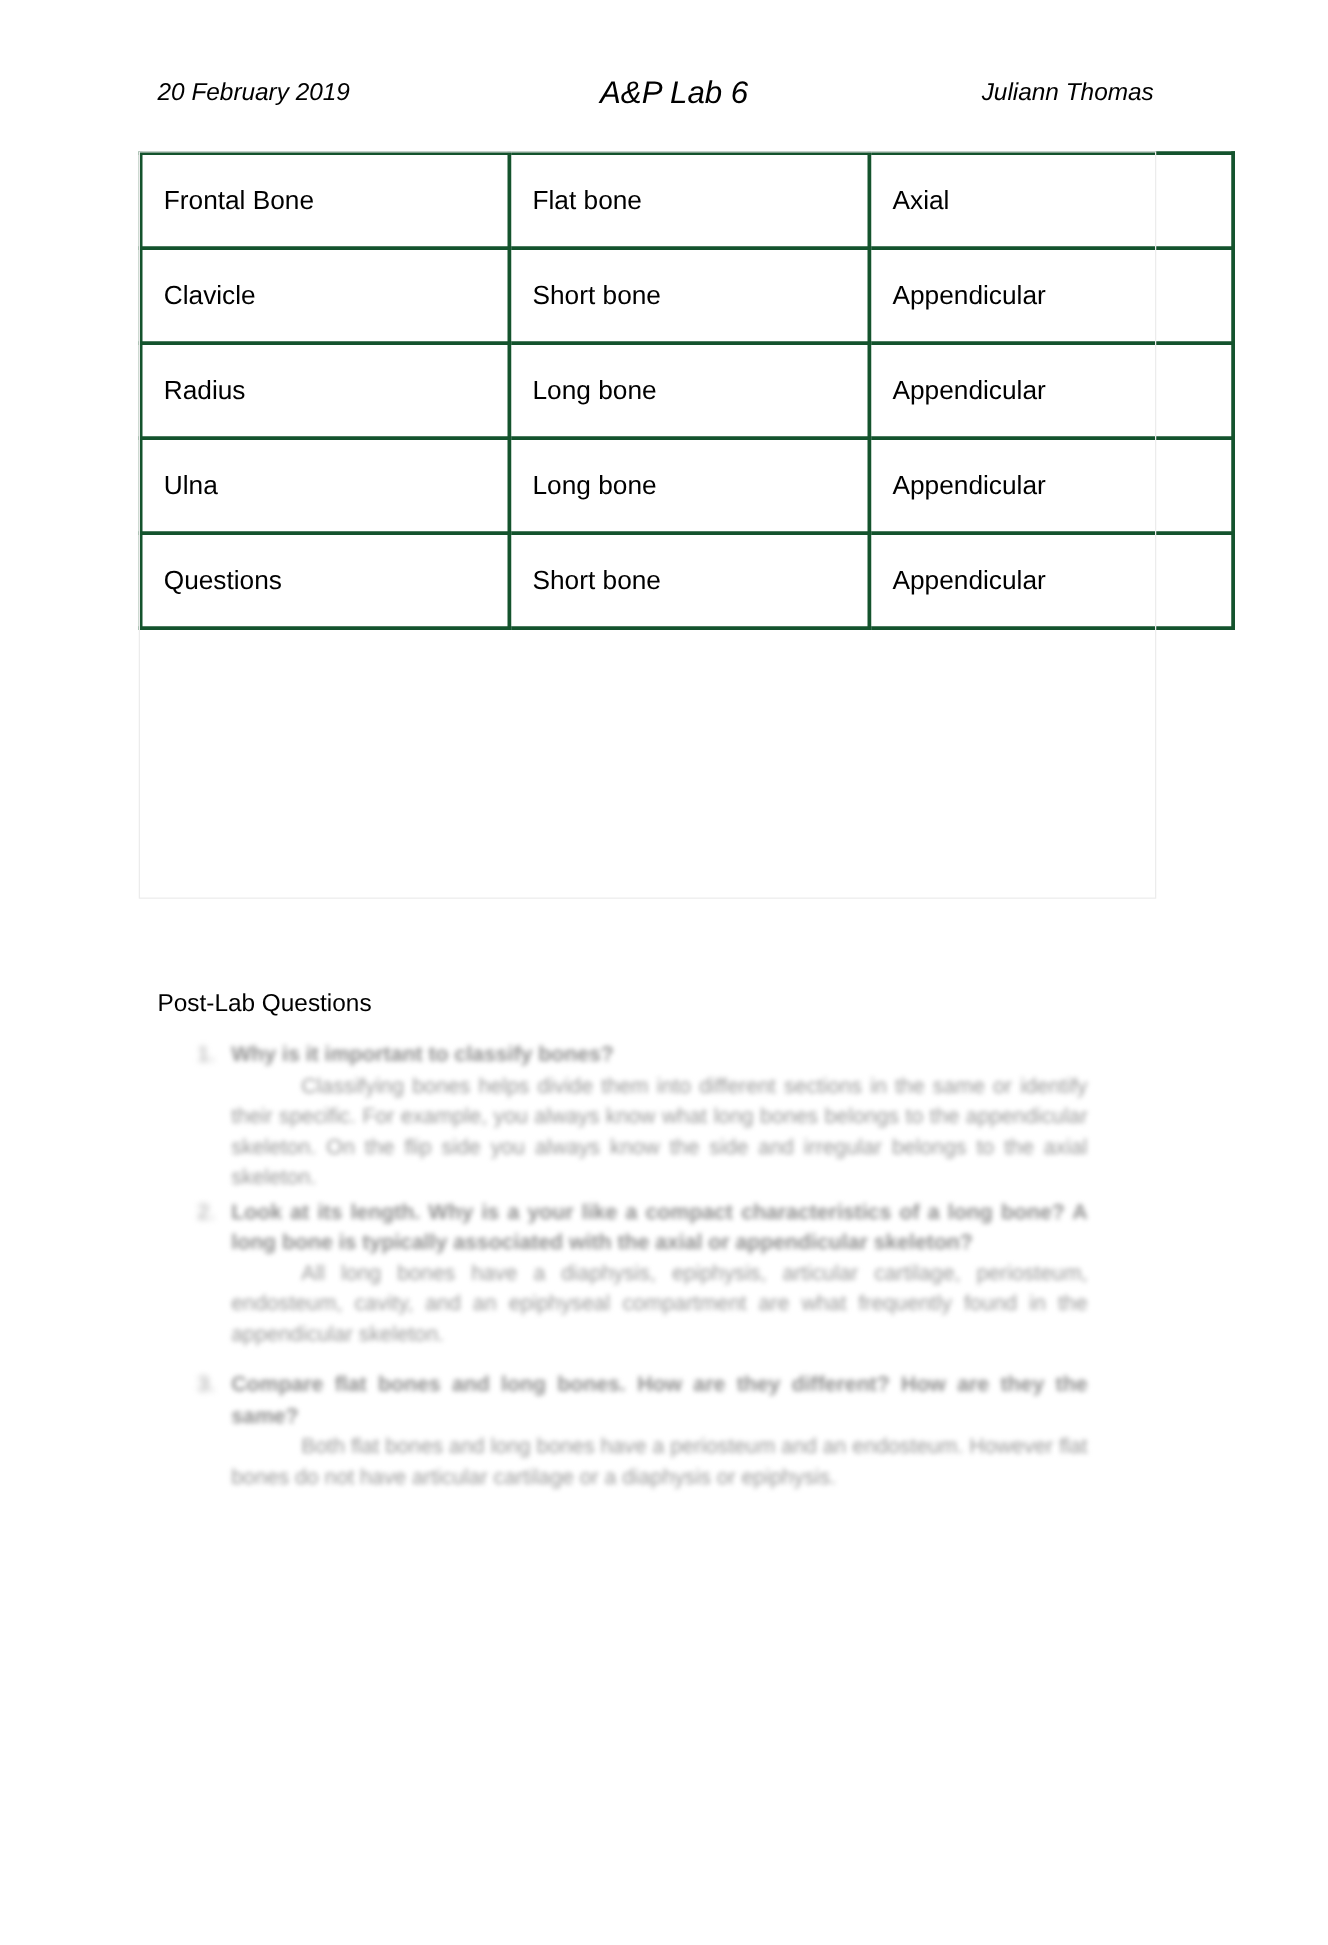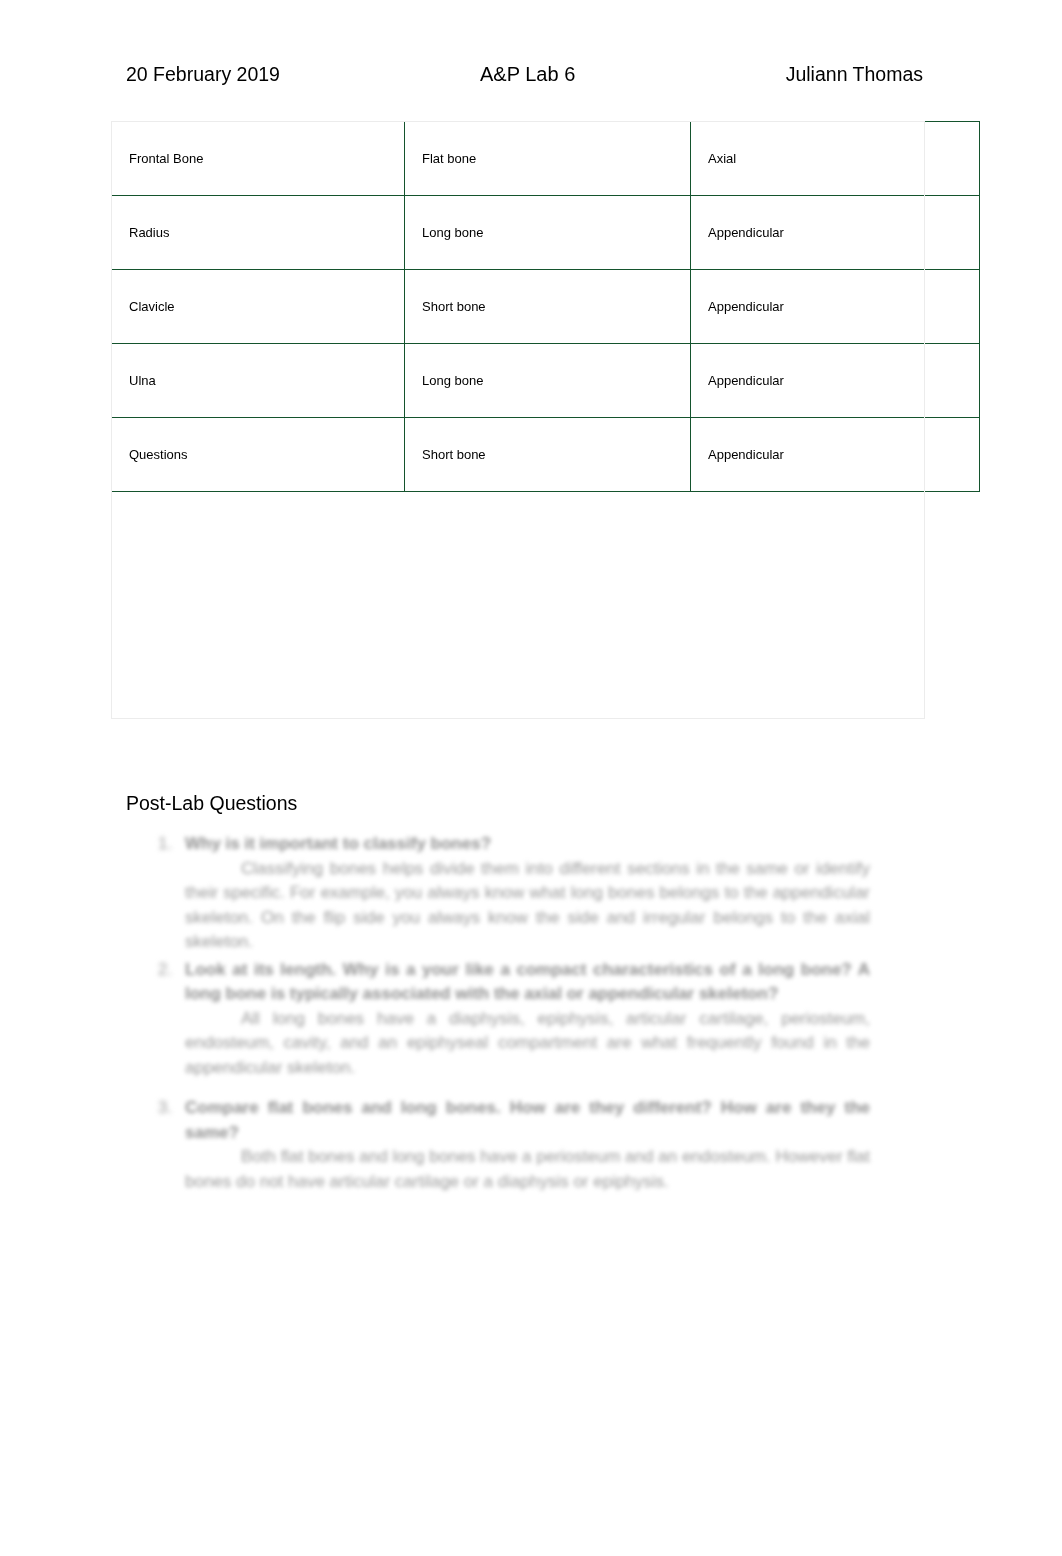--- a/index.html
+++ b/index.html
@@ -26,28 +26,29 @@
 
   
   .doc-header {
     position: absolute;
     left: 126px;
     top: 59px;
     width: 813px;
     height: 30px;
     display: flex;
     align-items: center;
+    font-style: italic;
   }
   .hdr-date {
     font-size: 19.5px;
     line-height: 30px;
     white-space: nowrap;
   }
   .hdr-title {
-    font-size: 20px;
+    font-size: 25px;
     line-height: 30px;
     white-space: nowrap;
     position: absolute;
     left: 354px;
     top: 0;
   }
   .hdr-name {
     font-size: 19.5px;
     line-height: 30px;
     white-space: nowrap;
@@ -59,25 +60,25 @@
   
   .bone-table {
     position: absolute;
     left: 111px;
     top: 121px;
     width: 814px;
     border-collapse: collapse;
     table-layout: fixed;
   }
   .bone-table td {
-    border: 1px solid #14532d;
+    border: 3px solid #14532d;
     padding: 0 0 0 17px;
     height: 73px;
     vertical-align: middle;
-    font-size: 13px;
+    font-size: 21px;
     color: #000000;
     background: #ffffff;
   }
   .col-bone   { width: 275px; }
   .col-type   { width: 268px; }
   .col-region { width: 271px; }
 
   
   .table-frame {
     position: absolute;
@@ -153,27 +154,27 @@
   </div>
 
   <table class="bone-table">
     <tbody>
       <tr>
         <td class="col-bone">Frontal Bone</td>
         <td class="col-type">Flat bone</td>
         <td class="col-region">Axial</td>
       </tr>
       <tr>
+        <td class="col-bone">Clavicle</td>
+        <td class="col-type">Short bone</td>
+        <td class="col-region">Appendicular</td>
+      </tr>
+      <tr>
         <td class="col-bone">Radius</td>
         <td class="col-type">Long bone</td>
-        <td class="col-region">Appendicular</td>
-      </tr>
-      <tr>
-        <td class="col-bone">Clavicle</td>
-        <td class="col-type">Short bone</td>
         <td class="col-region">Appendicular</td>
       </tr>
       <tr>
         <td class="col-bone">Ulna</td>
         <td class="col-type">Long bone</td>
         <td class="col-region">Appendicular</td>
       </tr>
       <tr>
         <td class="col-bone">Questions</td>
         <td class="col-type">Short bone</td>

